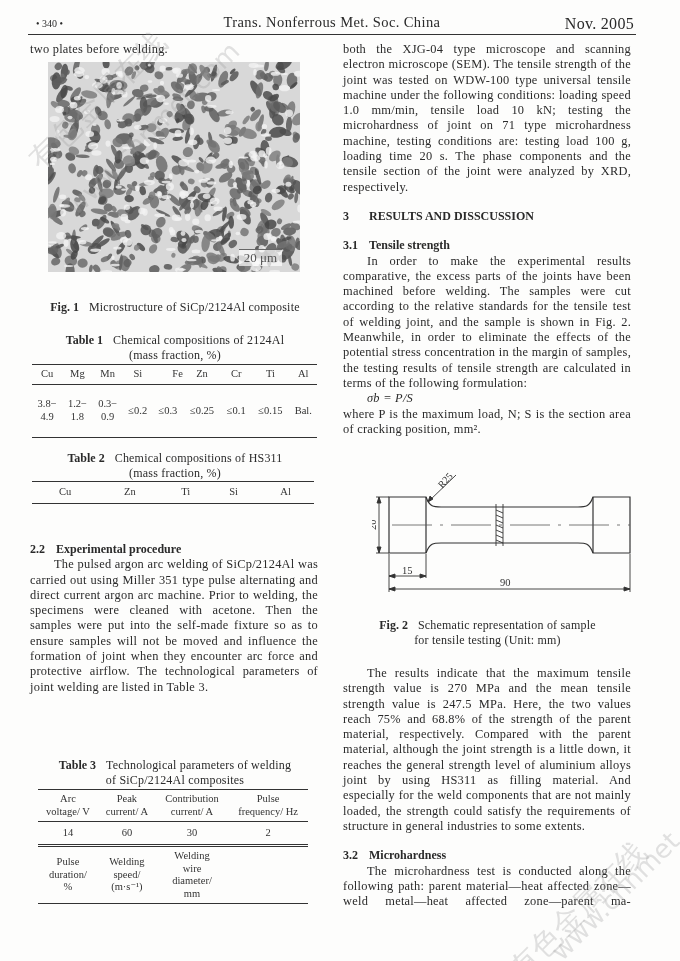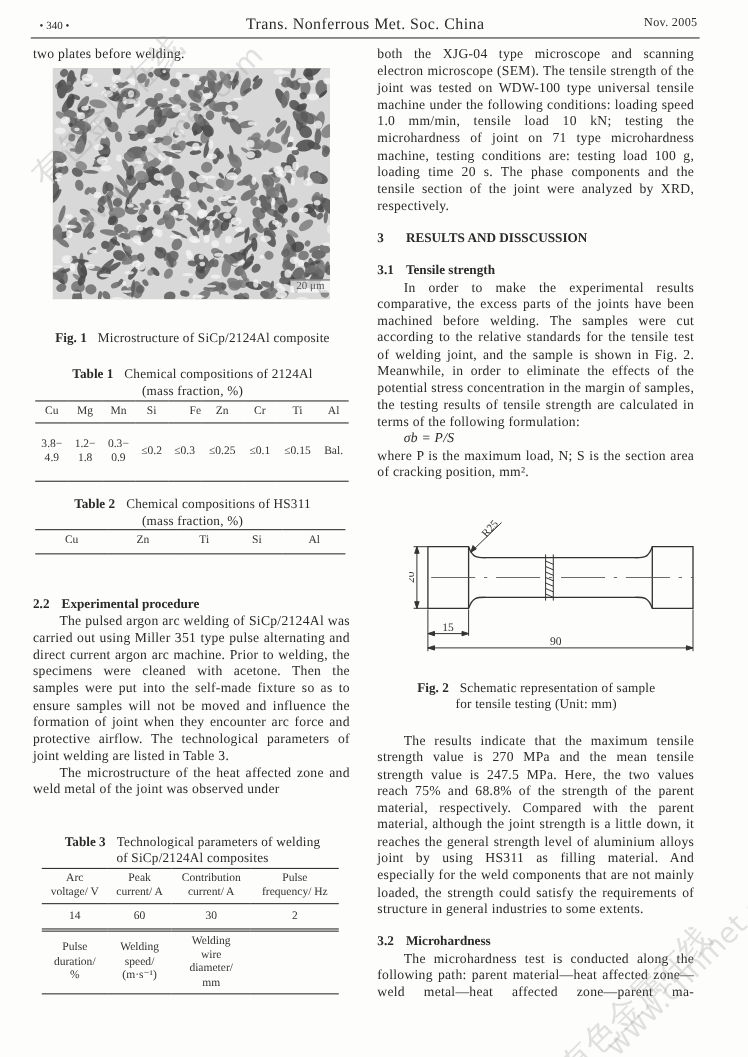--- a/index.html
+++ b/index.html
@@ -7,33 +7,33 @@
     width:680px; height:961px; position:relative; overflow:hidden;
     background:#fdfdfc; color:#2a2a2a;
     font-family:"Liberation Serif","DejaVu Serif",serif;
     font-size:12.4px;
   }
   .abs { position:absolute; }
   
   #hdr { left:28px; top:8px; width:608px; height:26px; border-bottom:1.4px solid #333; }
   #hdr .pg { position:absolute; left:8px; top:10px; font-size:10px; }
   #hdr .jt { position:absolute; left:0; width:608px; top:6px; text-align:center; font-size:14.5px; letter-spacing:0.4px; }
-  #hdr .dt { position:absolute; right:2px; top:7px; font-size:11px; letter-spacing:0.3px; }
+  #hdr .dt { position:absolute; right:2px; top:7px; font-size:16px; letter-spacing:0.3px; }
 
   .col { position:absolute; width:288px; line-height:15.3px; text-align:justify; letter-spacing:0.25px; }
   .col p { margin:0; }
   .ind { text-indent:24px; }
   .last { text-align-last:left; }
   .sec { font-weight:bold; font-size:12px; margin:0; letter-spacing:0; }
   .sec .num { display:inline-block; width:26px; }
 
   
   #micro { left:48px; top:62px; width:252px; height:210px; overflow:hidden; background:#c9c9c9; }
   #micro svg { display:block; }
-  #scalebar { position:absolute; right:0; bottom:6px; font-size:10px; color:#555; background:rgba(255,255,255,0.7); padding:0 5px; border-top:1px solid #666;text-align:right; }
+  #scalebar { position:absolute; right:18px; bottom:6px; font-size:13px; color:#555; background:rgba(255,255,255,0.7); padding:0 5px; border-top:1px solid #666;text-align:right; }
 
   .cap { position:absolute; text-align:center; font-size:12px; letter-spacing:0.2px; line-height:15px; }
   .cap b { font-weight:bold; margin-right:10px; letter-spacing:0; }
 
   table.tb { position:absolute; border-collapse:collapse; font-size:10.5px; color:#333; }
   table.tb td { text-align:center; padding:0; line-height:12.5px; }
   table.tb tr.hr td { border-bottom:1px solid #333; }
   table.tb tr.top td { border-top:1.4px solid #333; }
   table.tb tr.bot td { border-bottom:1.4px solid #333; }
 
@@ -790,21 +790,20 @@
         <td style="white-space: pre-line; padding: 4px 0px;">Ti</td>
         <td style="white-space: pre-line; padding: 4px 0px;">Si</td>
         <td style="white-space: pre-line; padding: 4px 0px;">Al</td>
       </tr>
 </tbody>
   </table>
 
 <div class="col" style="left:30px; top:542px;">
   <p class="sec"><span class="num">2.2</span><span>Experimental procedure</span></p>
   <p class="ind last">The pulsed argon arc welding of SiCp/2124Al was carried out using Miller 351 type pulse alternating and direct current argon arc machine. Prior to welding, the specimens were cleaned with acetone. Then the samples were put into the self-made fixture so as to ensure samples will not be moved and influence the formation of joint when they encounter arc force and protective airflow. The technological parameters of joint welding are listed in Table 3.</p>
-  <p class="ind last">The microstructure of the heat affected zone and weld metal of the joint was observed under</p>
 </div>
 
 <div class="cap" style="left:30px; top:758px; width:290px;">
   <div><b>Table 3</b><span>Technological parameters of welding</span></div>
   <div>of SiCp/2124Al composites</div>
 </div>
 <table class="tb" id="t3" style="left:38px; top:789px; width:270px;">
   <tbody>
       <tr class="top hr" id="t3h1">
         <td style="white-space: pre-line; padding: 3px 2px;">Arc

